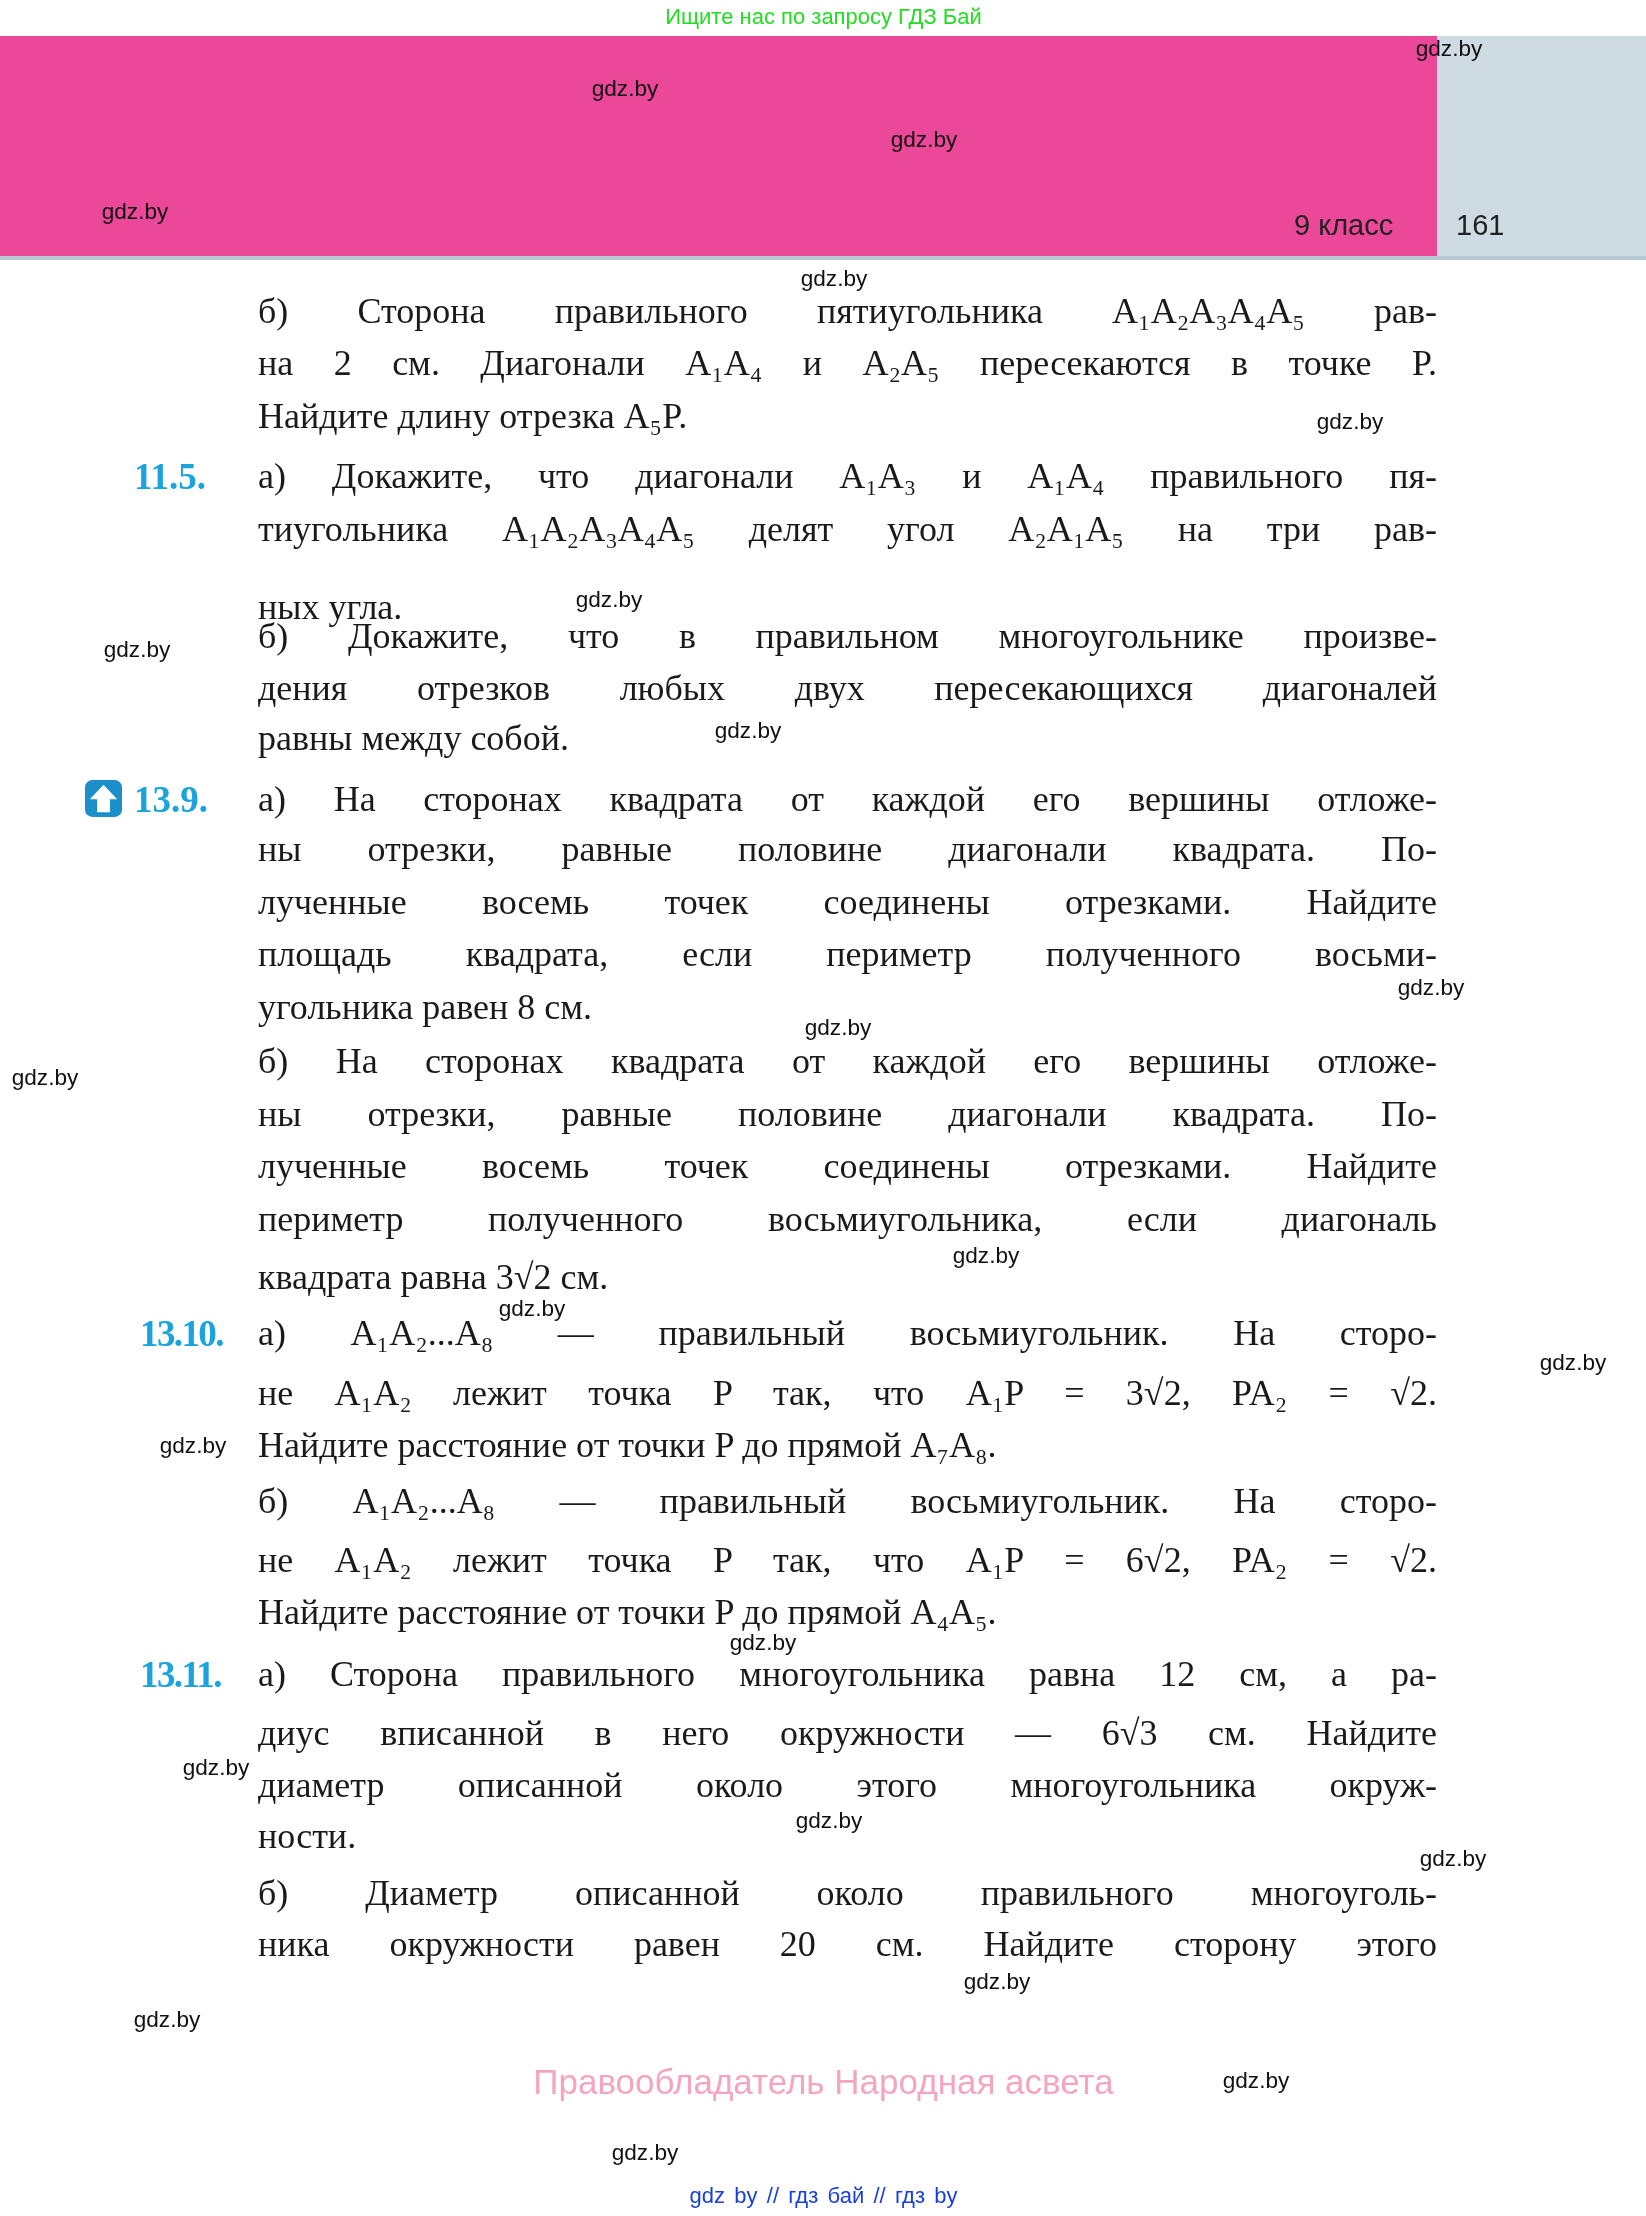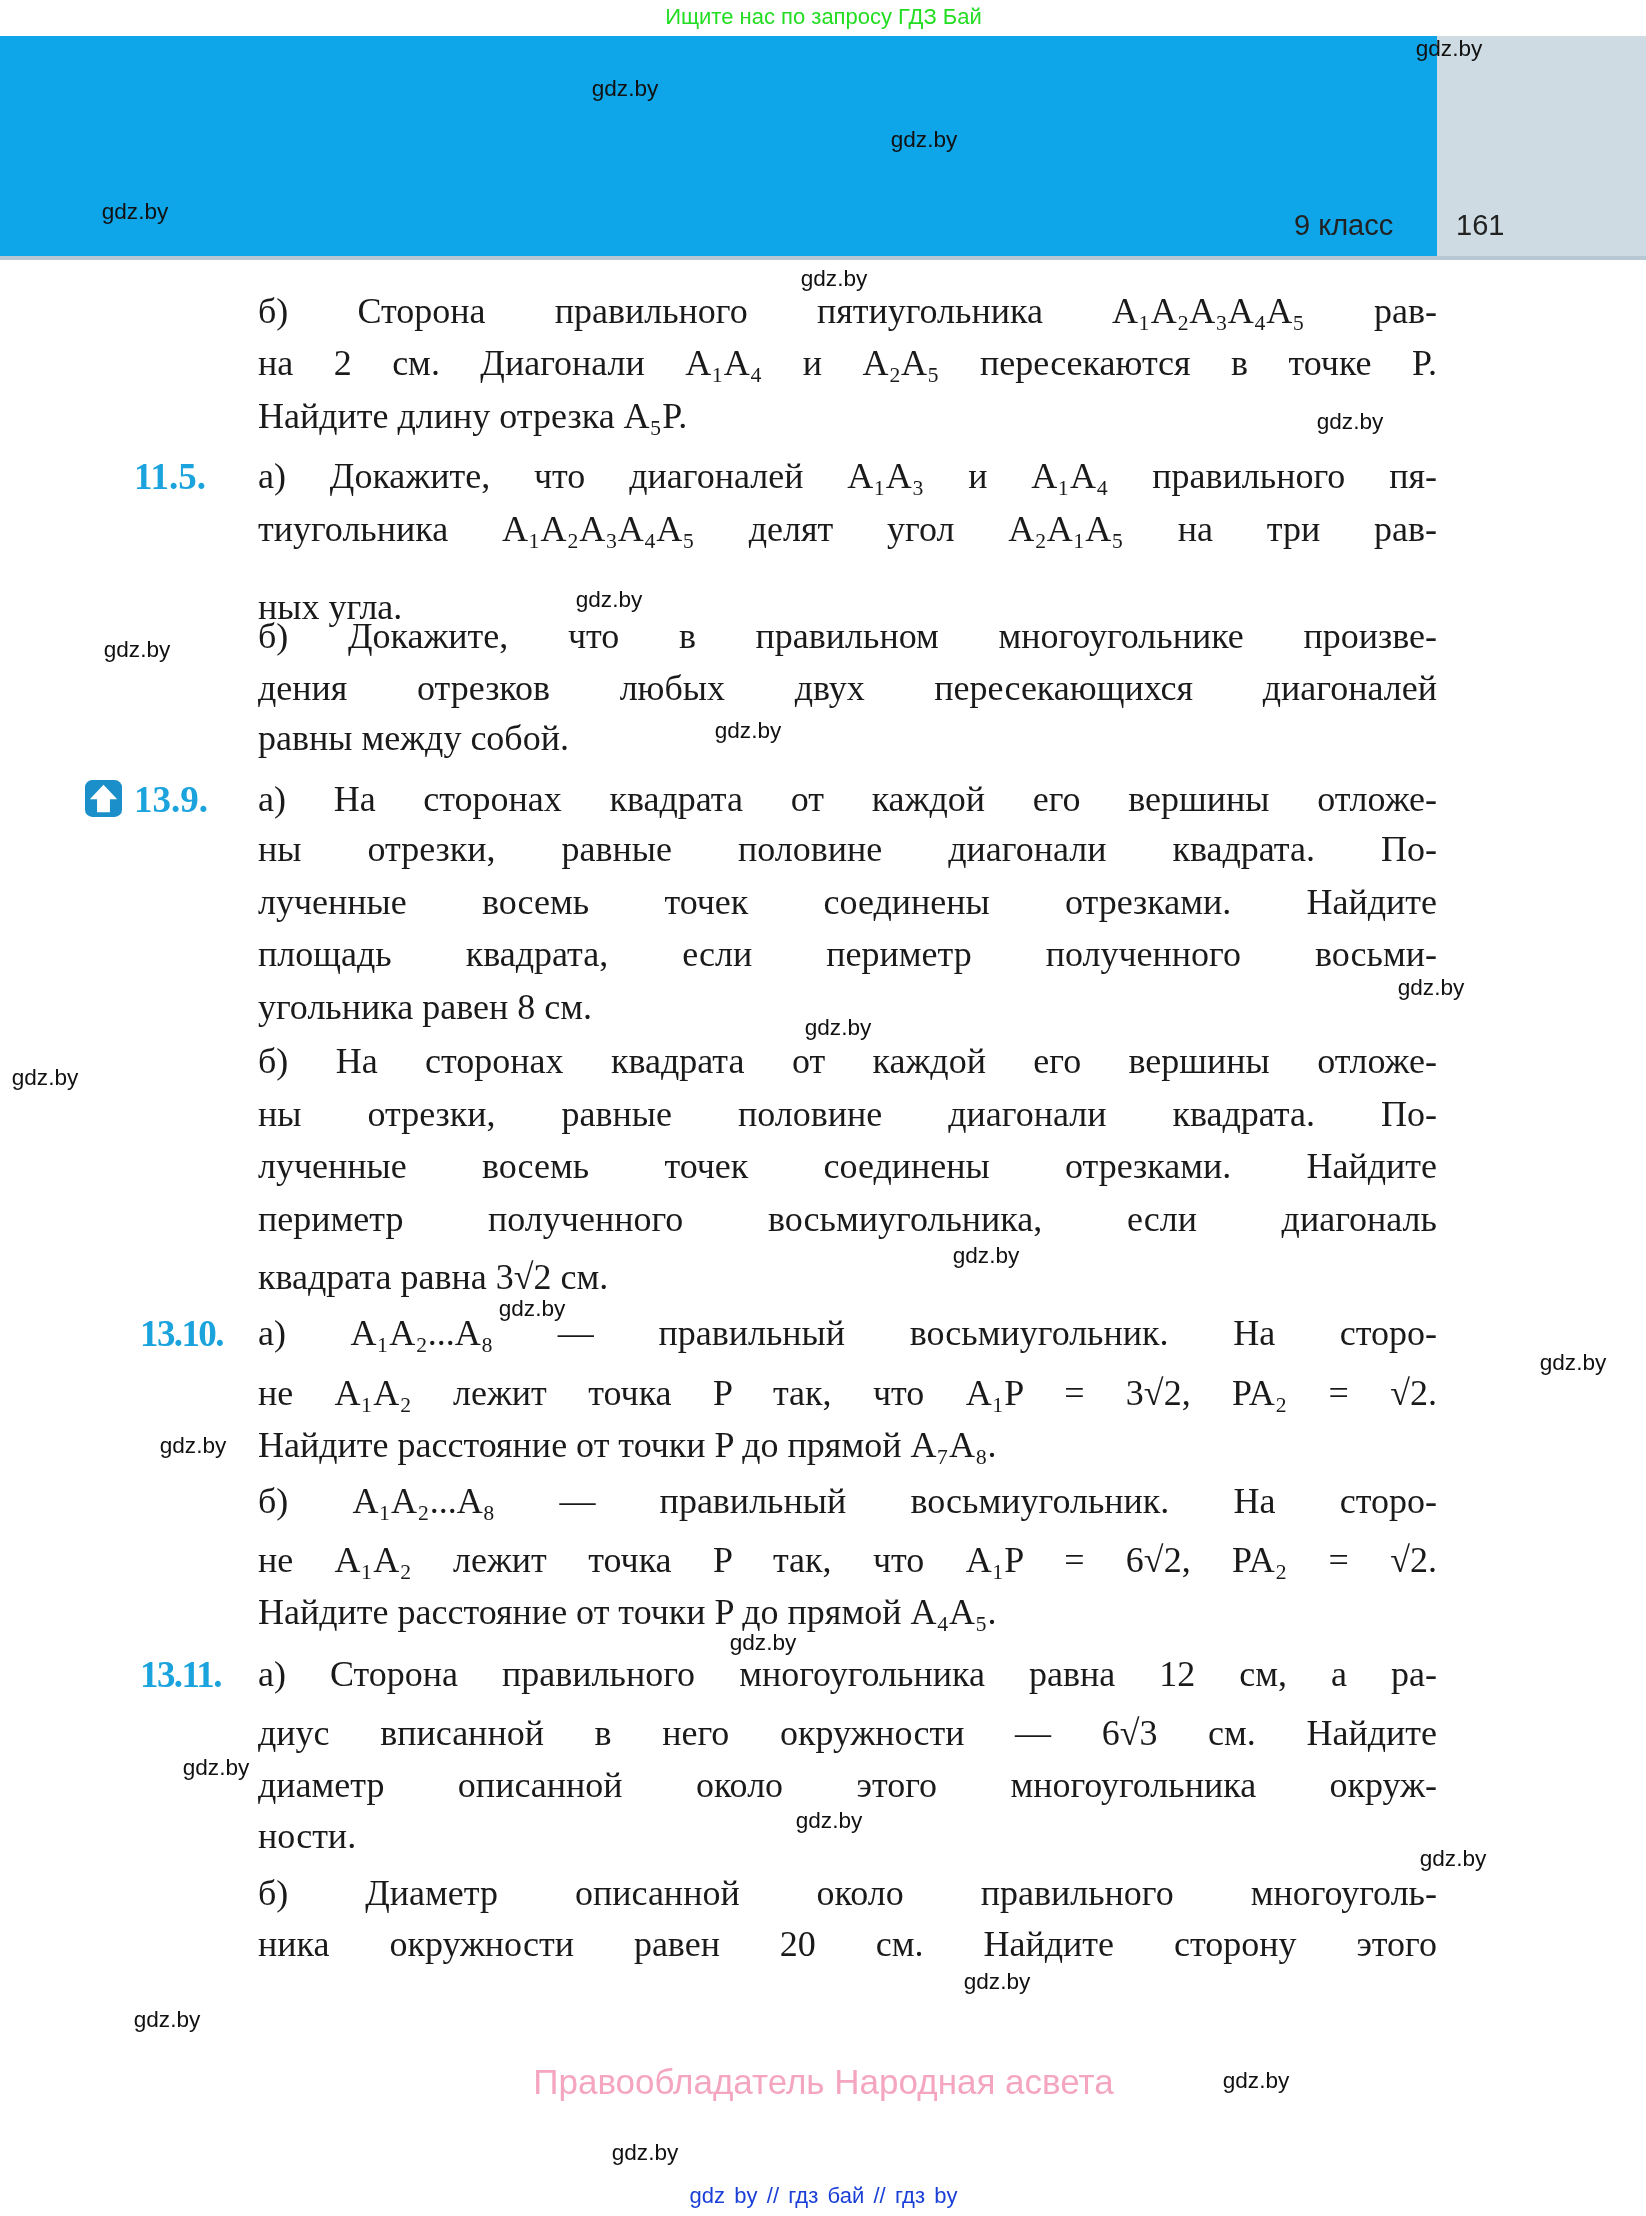--- a/index.html
+++ b/index.html
@@ -8,21 +8,21 @@
     background: #ffffff;
     font-family: "DejaVu Serif", "Liberation Serif", serif;
   }
   .top-banner {
     position: absolute; left: 0; top: 0; width: 1647px; height: 52px;
     text-align: center; color: #22dd22;
     font-family: "Liberation Sans", sans-serif; font-size: 22px; line-height: 34px;
   }
   .header {
     position: absolute; left: 0; top: 36px; width: 1647px; height: 220px;
-    background: #0ea5e9;
+    background: #ec4899;
     border-bottom: 4px solid #b8c8d3;
   }
   .header-pagebox {
     position: absolute; right: 0; top: 0; width: 210px; height: 220px;
     background: #cedbe3;
   }
   .header-grade {
     position: absolute; left: 1294px; top: 172px;
     font-family: "Liberation Sans", sans-serif; font-size: 29px; color: #222;
     line-height: 35px;
@@ -78,21 +78,21 @@
   <div class="header-pagebox"></div>
   <div class="header-grade">9 класс</div>
   <div class="header-pagenum">161</div>
 </div>
 
 <div class="line" style="top:311px">б) Сторона правильного пятиугольника A₁A₂A₃A₄A₅ рав-</div>
 <div class="line" style="top:363px">на 2 см. Диагонали A₁A₄ и A₂A₅ пересекаются в точке P.</div>
 <div class="line last" style="top:416px">Найдите длину отрезка A₅P.</div>
 
 <div class="num" style="top:476px">11.5.</div>
-<div class="line" style="top:476px">а) Докажите, что диагоналей A₁A₃ и A₁A₄ правильного пя-</div>
+<div class="line" style="top:476px">а) Докажите, что диагонали A₁A₃ и A₁A₄ правильного пя-</div>
 <div class="line" style="top:529px">тиугольника A₁A₂A₃A₄A₅ делят угол A₂A₁A₅ на три рав-</div>
 <div class="line last" style="top:607px">ных угла.</div>
 <div class="line" style="top:636px">б) Докажите, что в правильном многоугольнике произве-</div>
 <div class="line" style="top:688px">дения отрезков любых двух пересекающихся диагоналей</div>
 <div class="line last" style="top:738px">равны между собой.</div>
 
 <div class="up-icon">
   <svg width="37" height="37" viewBox="0 0 46 46">
     <path d="M23 6 L40 24 L31 24 L31 40 L15 40 L15 24 L6 24 Z" fill="#ffffff"></path>
   </svg>

